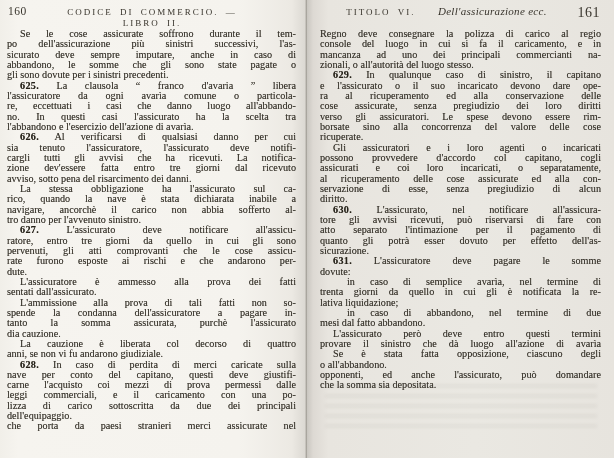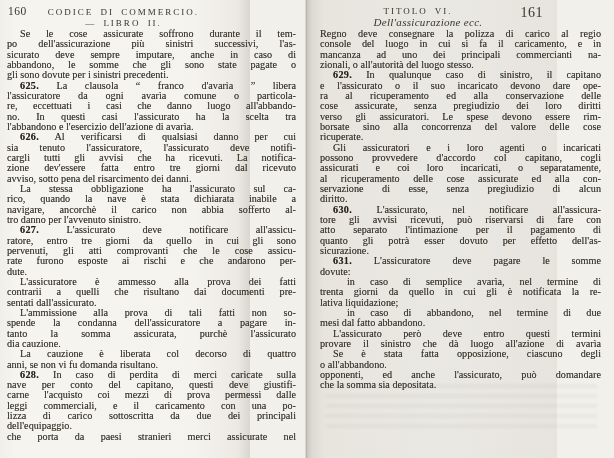--- a/index.html
+++ b/index.html
@@ -5,21 +5,21 @@
 <style>
   html, body { margin: 0; padding: 0; background: #cfccc6; }
   .spread {
     position: relative;
     width: 614px; height: 458px;
     overflow: hidden;
     font-family: "Liberation Serif", "DejaVu Serif", serif;
     color: #38342c;
     background: #f2f0ea;
   }
-  .page { position: absolute; top: 0; height: 458px; width: 250px; }
+  .page { position: absolute; top: 0; height: 458px; width: 307px; }
   .page.left {
     left: 0;
     background: linear-gradient(90deg, #f1efe9 0%, #f6f4ef 6%, #f5f3ee 78%, #ece9e3 95%, #d9d6d0 100%);
   }
   .page.right {
     left: 307px;
     background: linear-gradient(90deg, #c9c6c0 0%, #ddd9d3 2%, #e8e5df 7%, #eae8e2 55%, #e7e4de 100%);
   }
   .seam {
     position: absolute; left: 305px; top: 0; width: 3px; height: 458px;
@@ -94,28 +94,27 @@
         <div class="line in1">La stessa obbligazione ha l'assicurato sul ca-</div>
         <div class="line">rico, quando la nave è stata dichiarata inabile a</div>
         <div class="line">navigare, ancorchè il carico non abbia sofferto al-</div>
         <div class="line end">tro danno per l'avvenuto sinistro.</div>
         <div class="line in1"><b>627.</b> L'assicurato deve notificare all'assicu-</div>
         <div class="line">ratore, entro tre giorni da quello in cui gli sono</div>
         <div class="line">pervenuti, gli atti comprovanti che le cose assicu-</div>
         <div class="line">rate furono esposte ai rischi e che andarono per-</div>
         <div class="line end">dute.</div>
         <div class="line in1">L'assicuratore è ammesso alla prova dei fatti</div>
-        <div class="line">contrarii a quelli che risultano dai documenti pre-</div>
         <div class="line end">sentati dall'assicurato.</div>
         <div class="line in1">L'ammissione alla prova di tali fatti non so-</div>
         <div class="line">spende la condanna dell'assicuratore a pagare in-</div>
         <div class="line">tanto la somma assicurata, purchè l'assicurato</div>
         <div class="line end">dia cauzione.</div>
         <div class="line in1">La cauzione è liberata col decorso di quattro</div>
-        <div class="line end">anni, se non vi fu domanda risultano.</div>
+        <div class="line end">anni, se non vi fu andarono giudiziale.</div>
         <div class="line in1"><b>628.</b> In caso di perdita di merci caricate sulla</div>
         <div class="line">nave per conto del capitano, questi deve giustifi-</div>
         <div class="line">carne l'acquisto coi mezzi di prova permessi dalle</div>
         <div class="line">leggi commerciali, e il caricamento con una po-</div>
         <div class="line">lizza di carico sottoscritta da due dei principali</div>
         <div class="line end">dell'equipaggio.</div>
         <div class="line">che porta da paesi stranieri merci assicurate nel</div>
       </div>
   </div>
 

